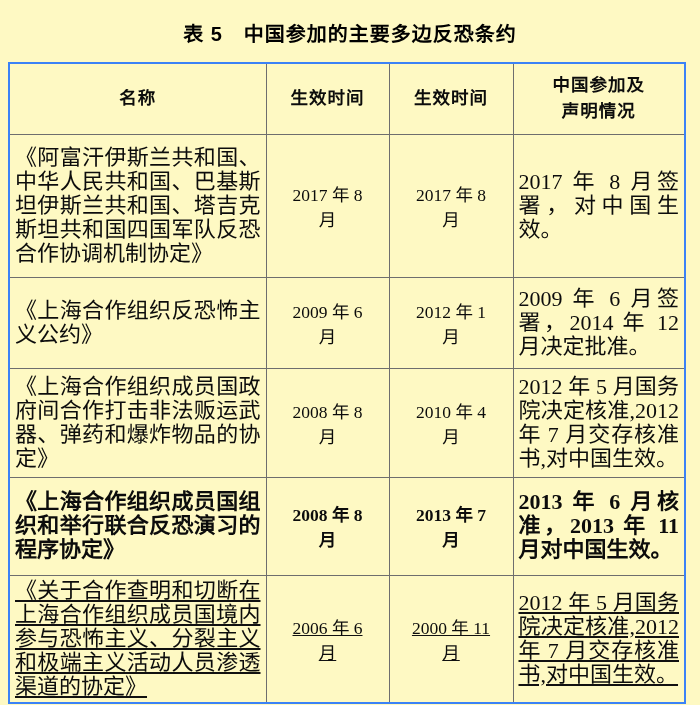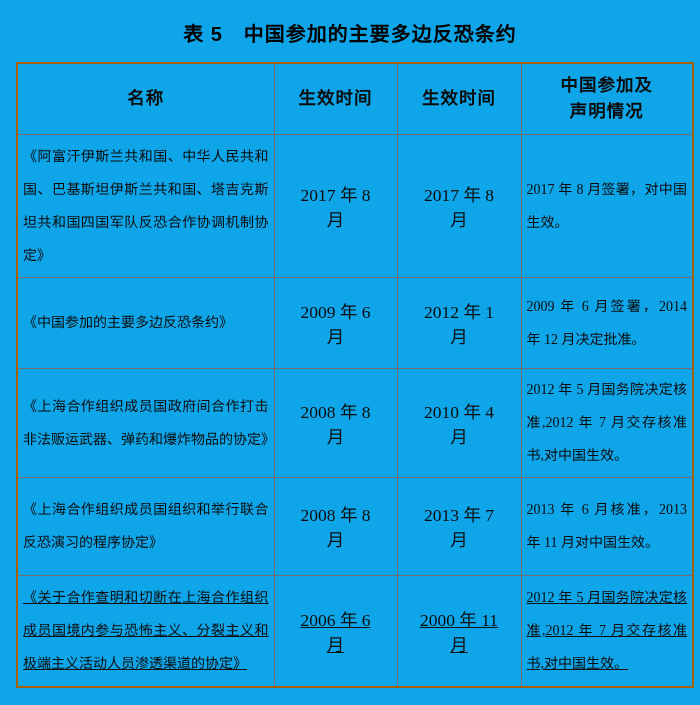--- a/index.html
+++ b/index.html
@@ -9,67 +9,67 @@
     height: 705px;
     background: #ffffff;
     overflow: hidden;
     color: #111;
     font-family: "Liberation Serif", serif;
   }
   .page {
     position: relative;
     width: 700px;
     height: 705px;
-    background: #0ea5e9;
+    background: #fef9c3;
   }
   .caption {
     position: absolute;
     top: 18px;
     left: 0;
     width: 700px;
     text-align: center;
     font-family: "Liberation Sans", sans-serif;
     font-weight: bold;
     font-size: 20px;
     letter-spacing: 1px;
     color: #000;
   }
   table.treaty {
     position: absolute;
-    left: 16px;
+    left: 8px;
     top: 62px;
     width: 676px;
     border-collapse: collapse;
     table-layout: fixed;
-    border: 2px solid #a16207;
+    border: 2px solid #3b82f6;
   }
   table.treaty th,
   table.treaty td {
     border: 1px solid #6e6e6e;
     vertical-align: middle;
     color: #0c0c0c;
   }
   thead tr { height: 71px; }
   tbody tr.r0 { height: 143px; }
   tbody tr.r1 { height: 91px; }
   tbody tr.r2 { height: 109px; font-family: Liberation Serif, serif; }
-  tbody tr.r3 { height: 98px; }
+  tbody tr.r3 { height: 98px; font-weight: bold; }
   tbody tr.r4 { height: 112px; text-decoration: underline; }
   table.treaty th {
     font-family: "Liberation Sans", sans-serif;
     font-weight: bold;
     font-size: 17.5px;
     text-align: center;
     white-space: pre-line;
     line-height: 1.45;
     letter-spacing: 1px;
   }
   td.name-cell, td.status-cell {
-    font-size: 14px;
-    line-height: 33px;
+    font-size: 22px;
+    line-height: 24px;
     text-align: justify;
     text-justify: inter-character;
     padding: 3px 5px 3px 5px;
     margin-left: 28px;
   }
   td.date-cell {
     font-size: 17.5px;
     text-align: center;
     padding: 0 18px;
   }
@@ -98,21 +98,21 @@
       </tr>
     </thead>
     <tbody>
       <tr class="r0">
         <td class="name-cell">《阿富汗伊斯兰共和国、中华人民共和国、巴基斯坦伊斯兰共和国、塔吉克斯坦共和国四国军队反恐合作协调机制协定》</td>
         <td class="date-cell">2017 年 8 月</td>
         <td class="date-cell">2017 年 8 月</td>
         <td class="status-cell">2017 年 8 月签署，对中国生效。</td>
       </tr>
       <tr class="r1">
-        <td class="name-cell">《中国参加的主要多边反恐条约》</td>
+        <td class="name-cell">《上海合作组织反恐怖主义公约》</td>
         <td class="date-cell">2009 年 6 月</td>
         <td class="date-cell">2012 年 1 月</td>
         <td class="status-cell">2009 年 6 月签署，2014 年 12 月决定批准。</td>
       </tr>
       <tr class="r2">
         <td class="name-cell">《上海合作组织成员国政府间合作打击非法贩运武器、弹药和爆炸物品的协定》</td>
         <td class="date-cell">2008 年 8 月</td>
         <td class="date-cell">2010 年 4 月</td>
         <td class="status-cell">2012 年 5 月国务院决定核准,2012 年 7 月交存核准书,对中国生效。</td>
       </tr>

